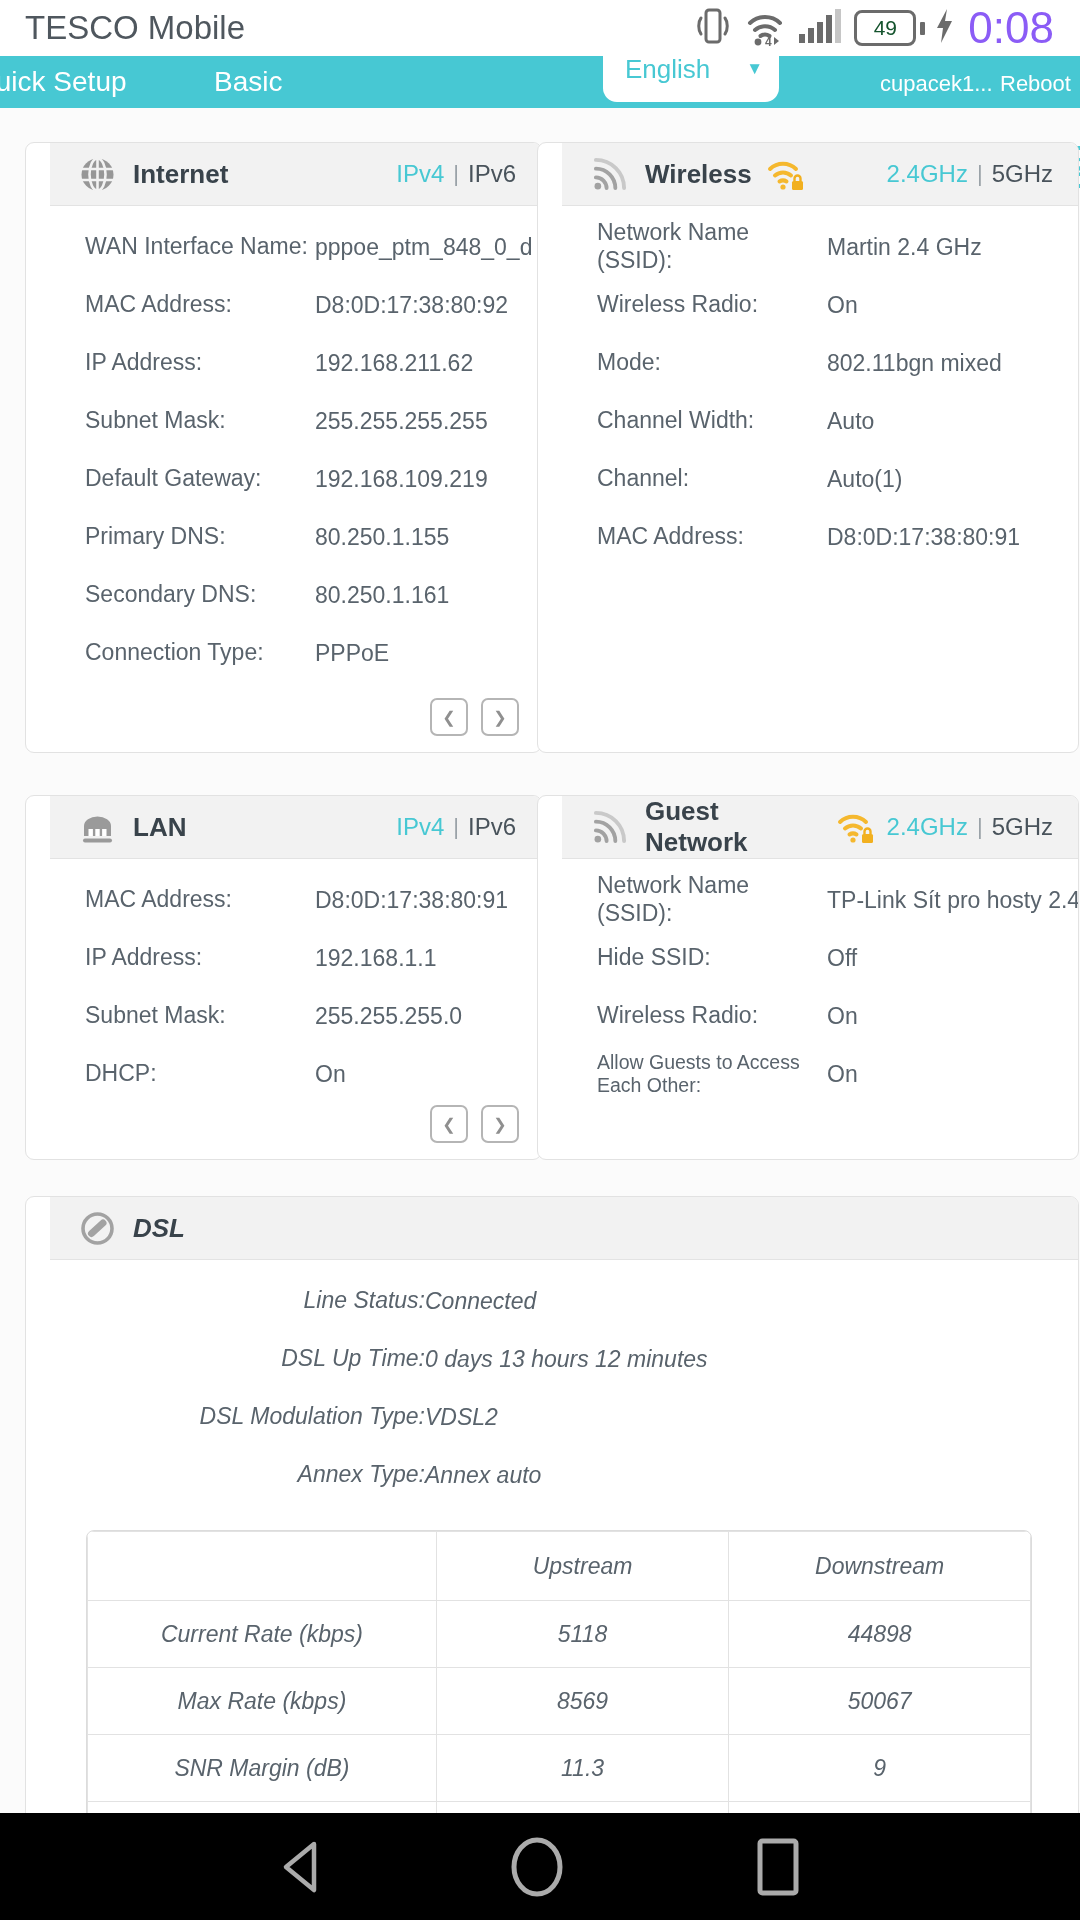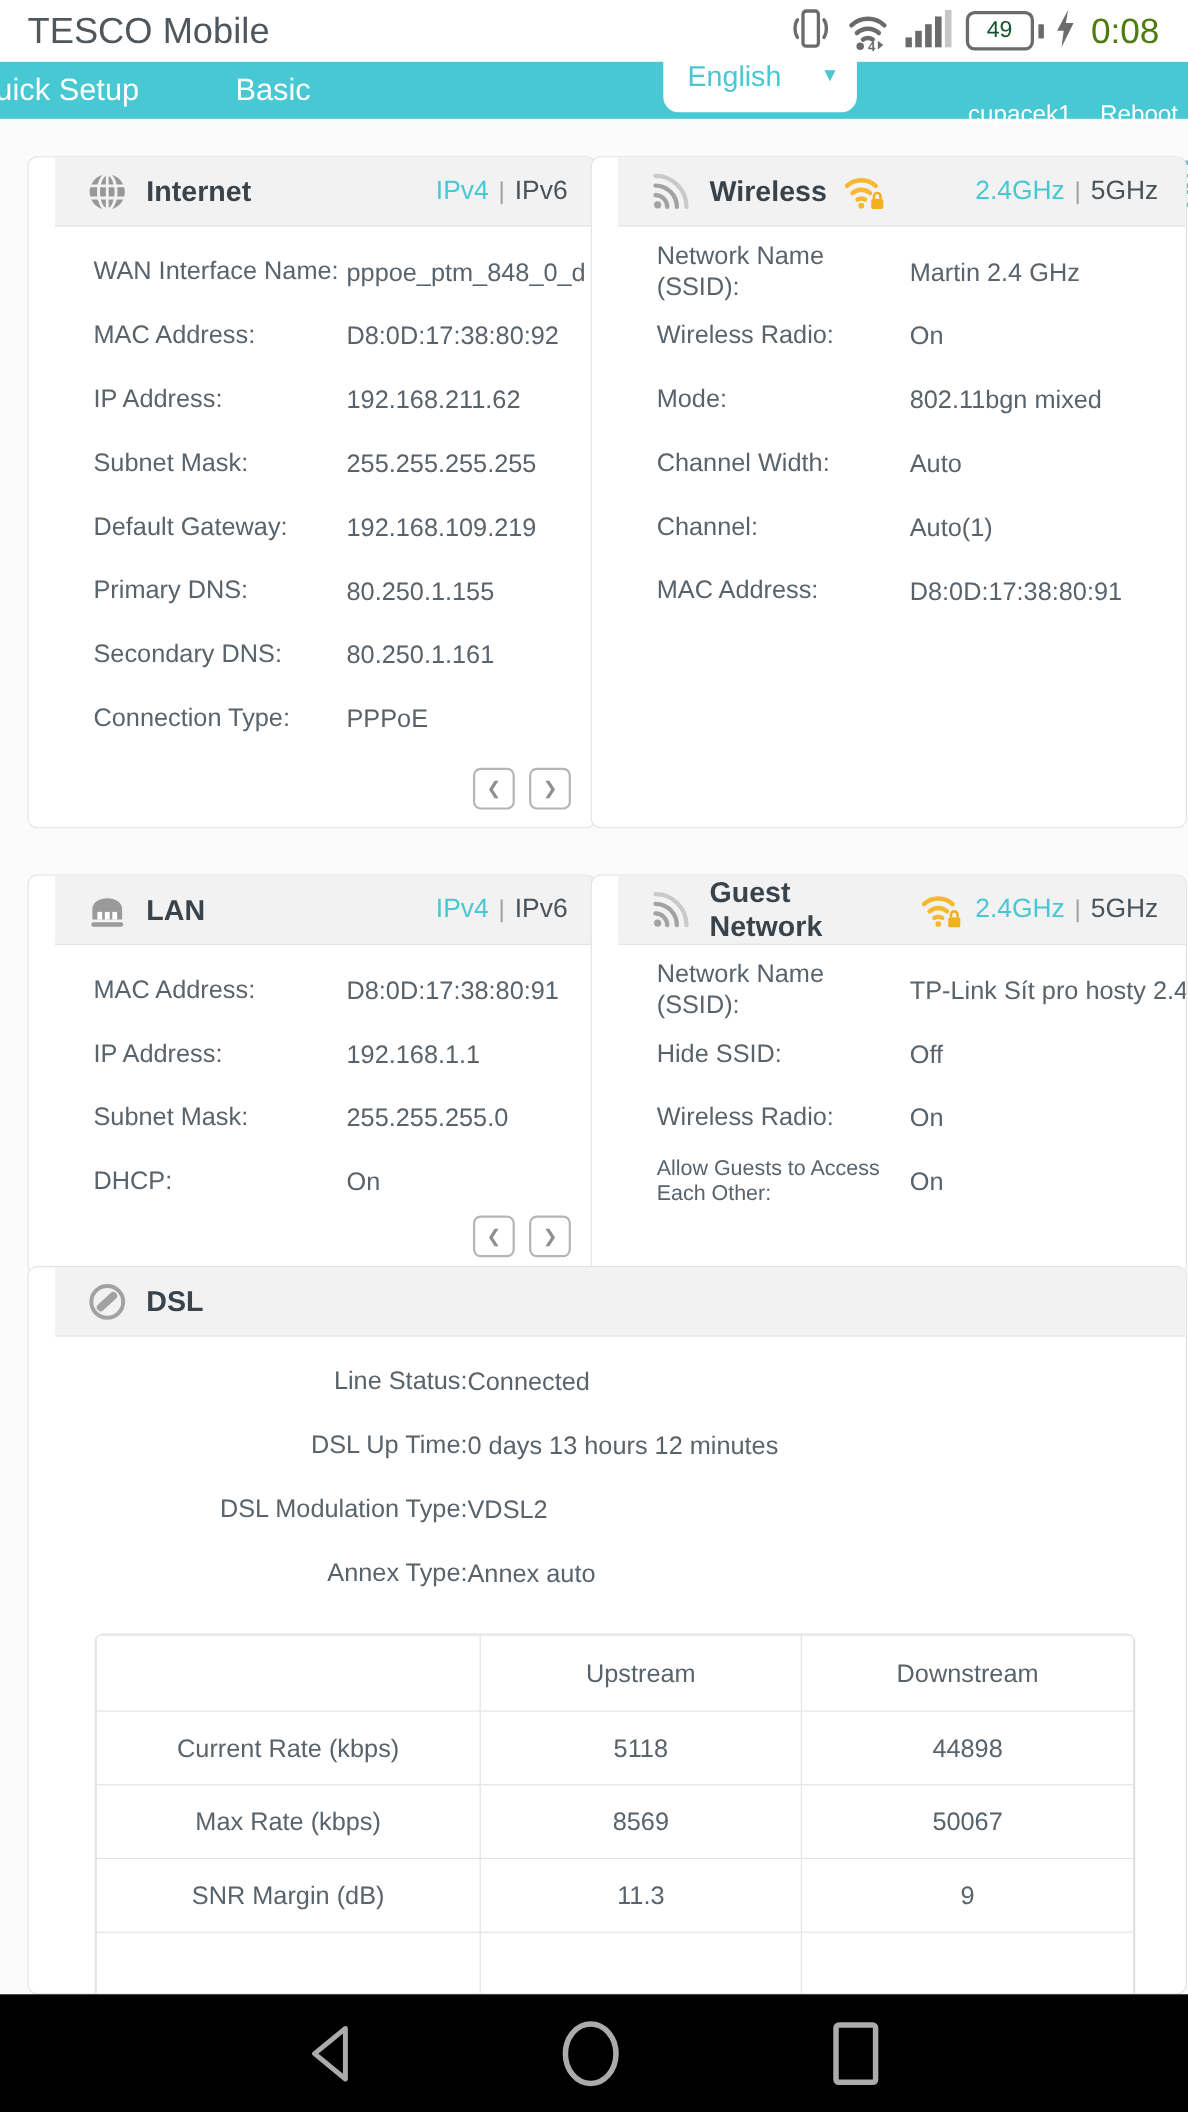--- a/index.html
+++ b/index.html
@@ -7,28 +7,28 @@
           font-family:"Liberation Sans",sans-serif;margin:0 auto;}
 
   
   .statusbar{position:absolute;top:0;left:0;right:0;height:56px;background:#ffffff;z-index:30;
              display:flex;align-items:center;}
   .carrier{margin-left:25px;font-size:33px;color:#4f575e;}
   .sb-right{position:absolute;right:26px;top:0;height:56px;display:flex;align-items:center;gap:11px;}
   .batt{position:relative;width:56px;height:30px;border:3px solid #6b6b6b;border-radius:8px;
         display:flex;align-items:center;justify-content:center;font-size:21px;color:#14532d;text-align:center;}
   .batt-nub{width:5px;height:13px;background:#6b6b6b;border-radius:1px;margin-left:-7px;}
-  .sb-time{font-size:32px;color:#4d7c0f;margin-left:4px;}
+  .sb-time{font-size:44px;color:#8b5cf6;margin-left:4px;}
 
   
   .navbar{position:absolute;top:56px;left:0;right:0;height:52px;background:#47c8d3;z-index:20;}
   .nav-tab{position:absolute;top:0;height:52px;line-height:52px;font-size:28px;color:#ffffff;}
   .tab-active{position:absolute;top:0;left:350px;width:202px;height:52px;background:#ffffff;
               text-align:center;line-height:52px;font-size:28px;color:#47c8d3;}
-  .nav-user{position:absolute;top:0;height:52px;line-height:56px;font-size:22px;color:#ffffff;margin-top:20px;}
+  .nav-user{position:absolute;top:0;height:52px;line-height:56px;font-size:22px;color:#ffffff;}
   .lang-box{position:absolute;left:603px;top:36px;width:176px;height:66px;background:#ffffff;
             border-radius:14px;z-index:25;display:flex;align-items:center;}
   .lang-label{margin-left:22px;font-size:26px;color:#47c8d3;}
   .lang-caret{position:absolute;right:16px;font-size:17px;color:#47c8d3;}
 
   
   .help{position:absolute;left:1058px;top:146px;width:34px;height:34px;border:4px solid #47c8d3;
         border-radius:50%;display:flex;align-items:center;justify-content:center;
         font-size:26px;font-weight:bold;color:#47c8d3;background:#fbfbfb;}
 
@@ -331,21 +331,21 @@
           <span class="val">On</span>
         </div>
       <div class="row">
           <span class="lbl small">Allow Guests to Access
 Each Other:</span>
           <span class="val">On</span>
         </div>
     </div>
   </div>
 
-  <div class="card" style="left:25px;top:1151px;width:1028px;height:660px;">
+  <div class="card" style="left:25px;top:1196px;width:1028px;height:660px;font-style:italic;">
     <div class="card-hd">
       <span class="card-ic">
         <svg width="35" height="35" viewBox="0 0 35 35">
           <circle cx="17.5" cy="17.5" r="14.5" fill="none" stroke="#a2a2a2" stroke-width="3.6"></circle>
           <line x1="11.5" y1="22.5" x2="23" y2="12" stroke="#a2a2a2" stroke-width="7" stroke-linecap="round"></line>
         </svg>
       </span>
       <span class="card-title">DSL</span>
     </div>
     <div class="card-bd">

